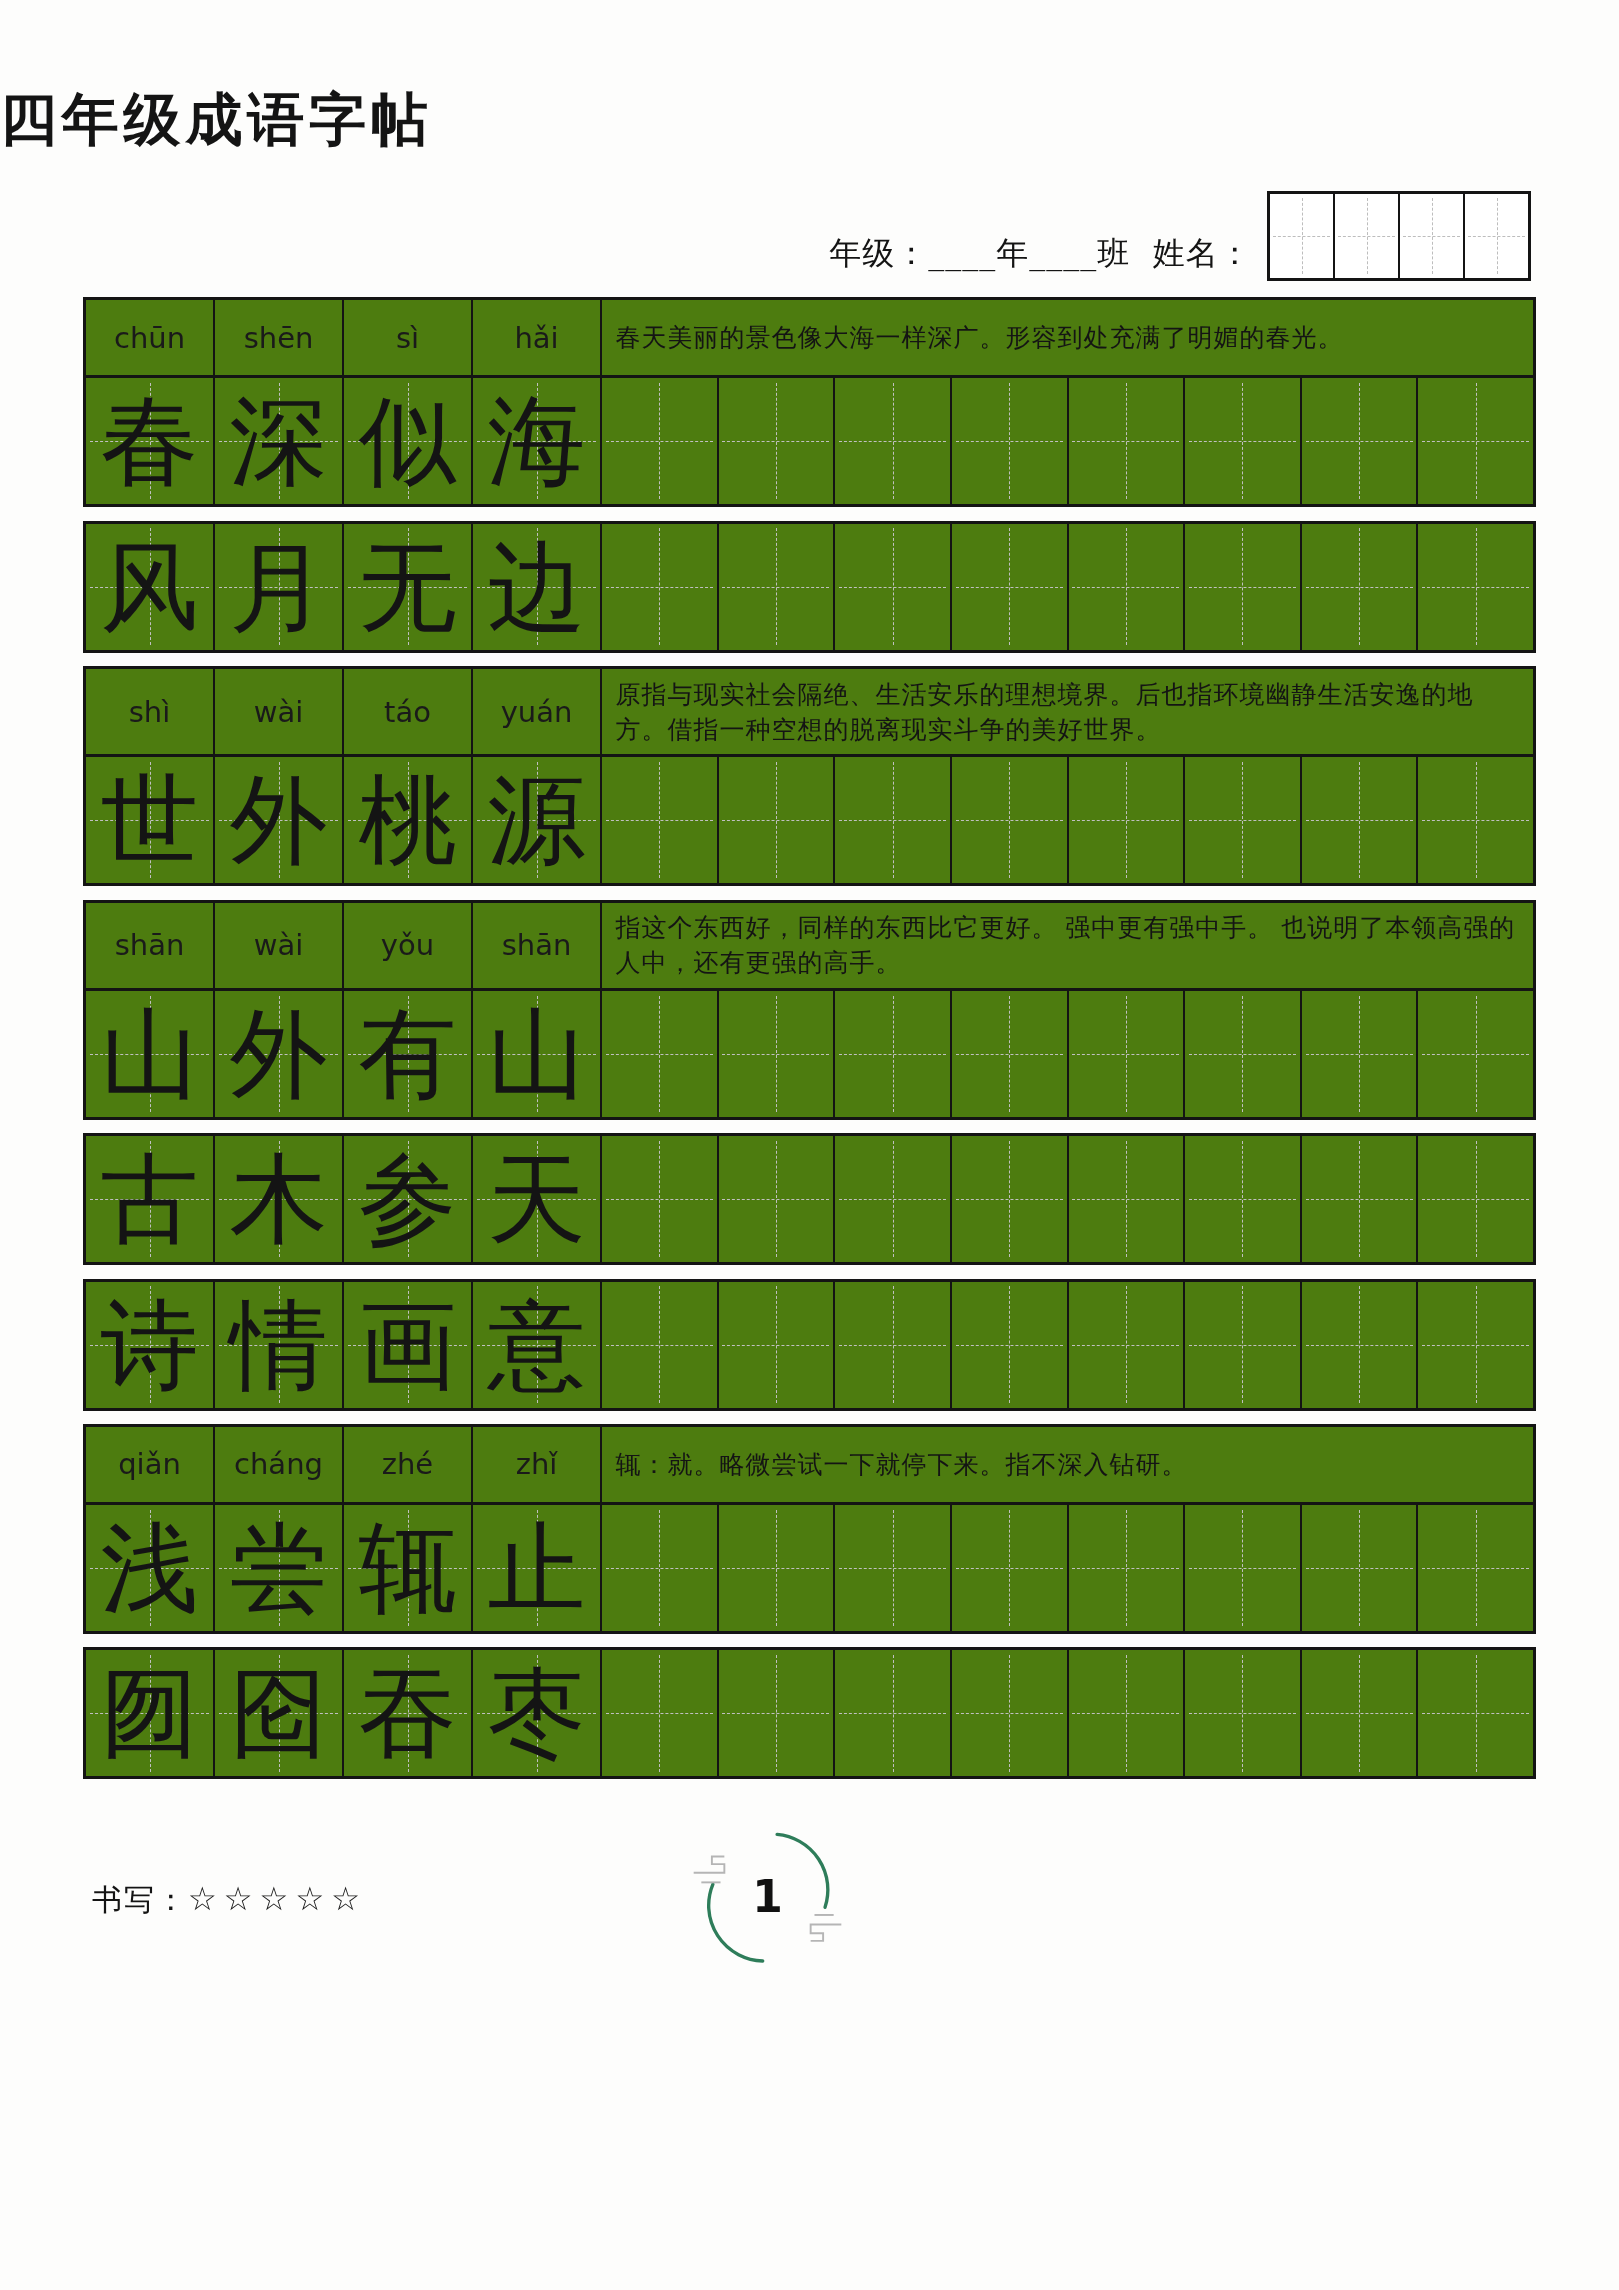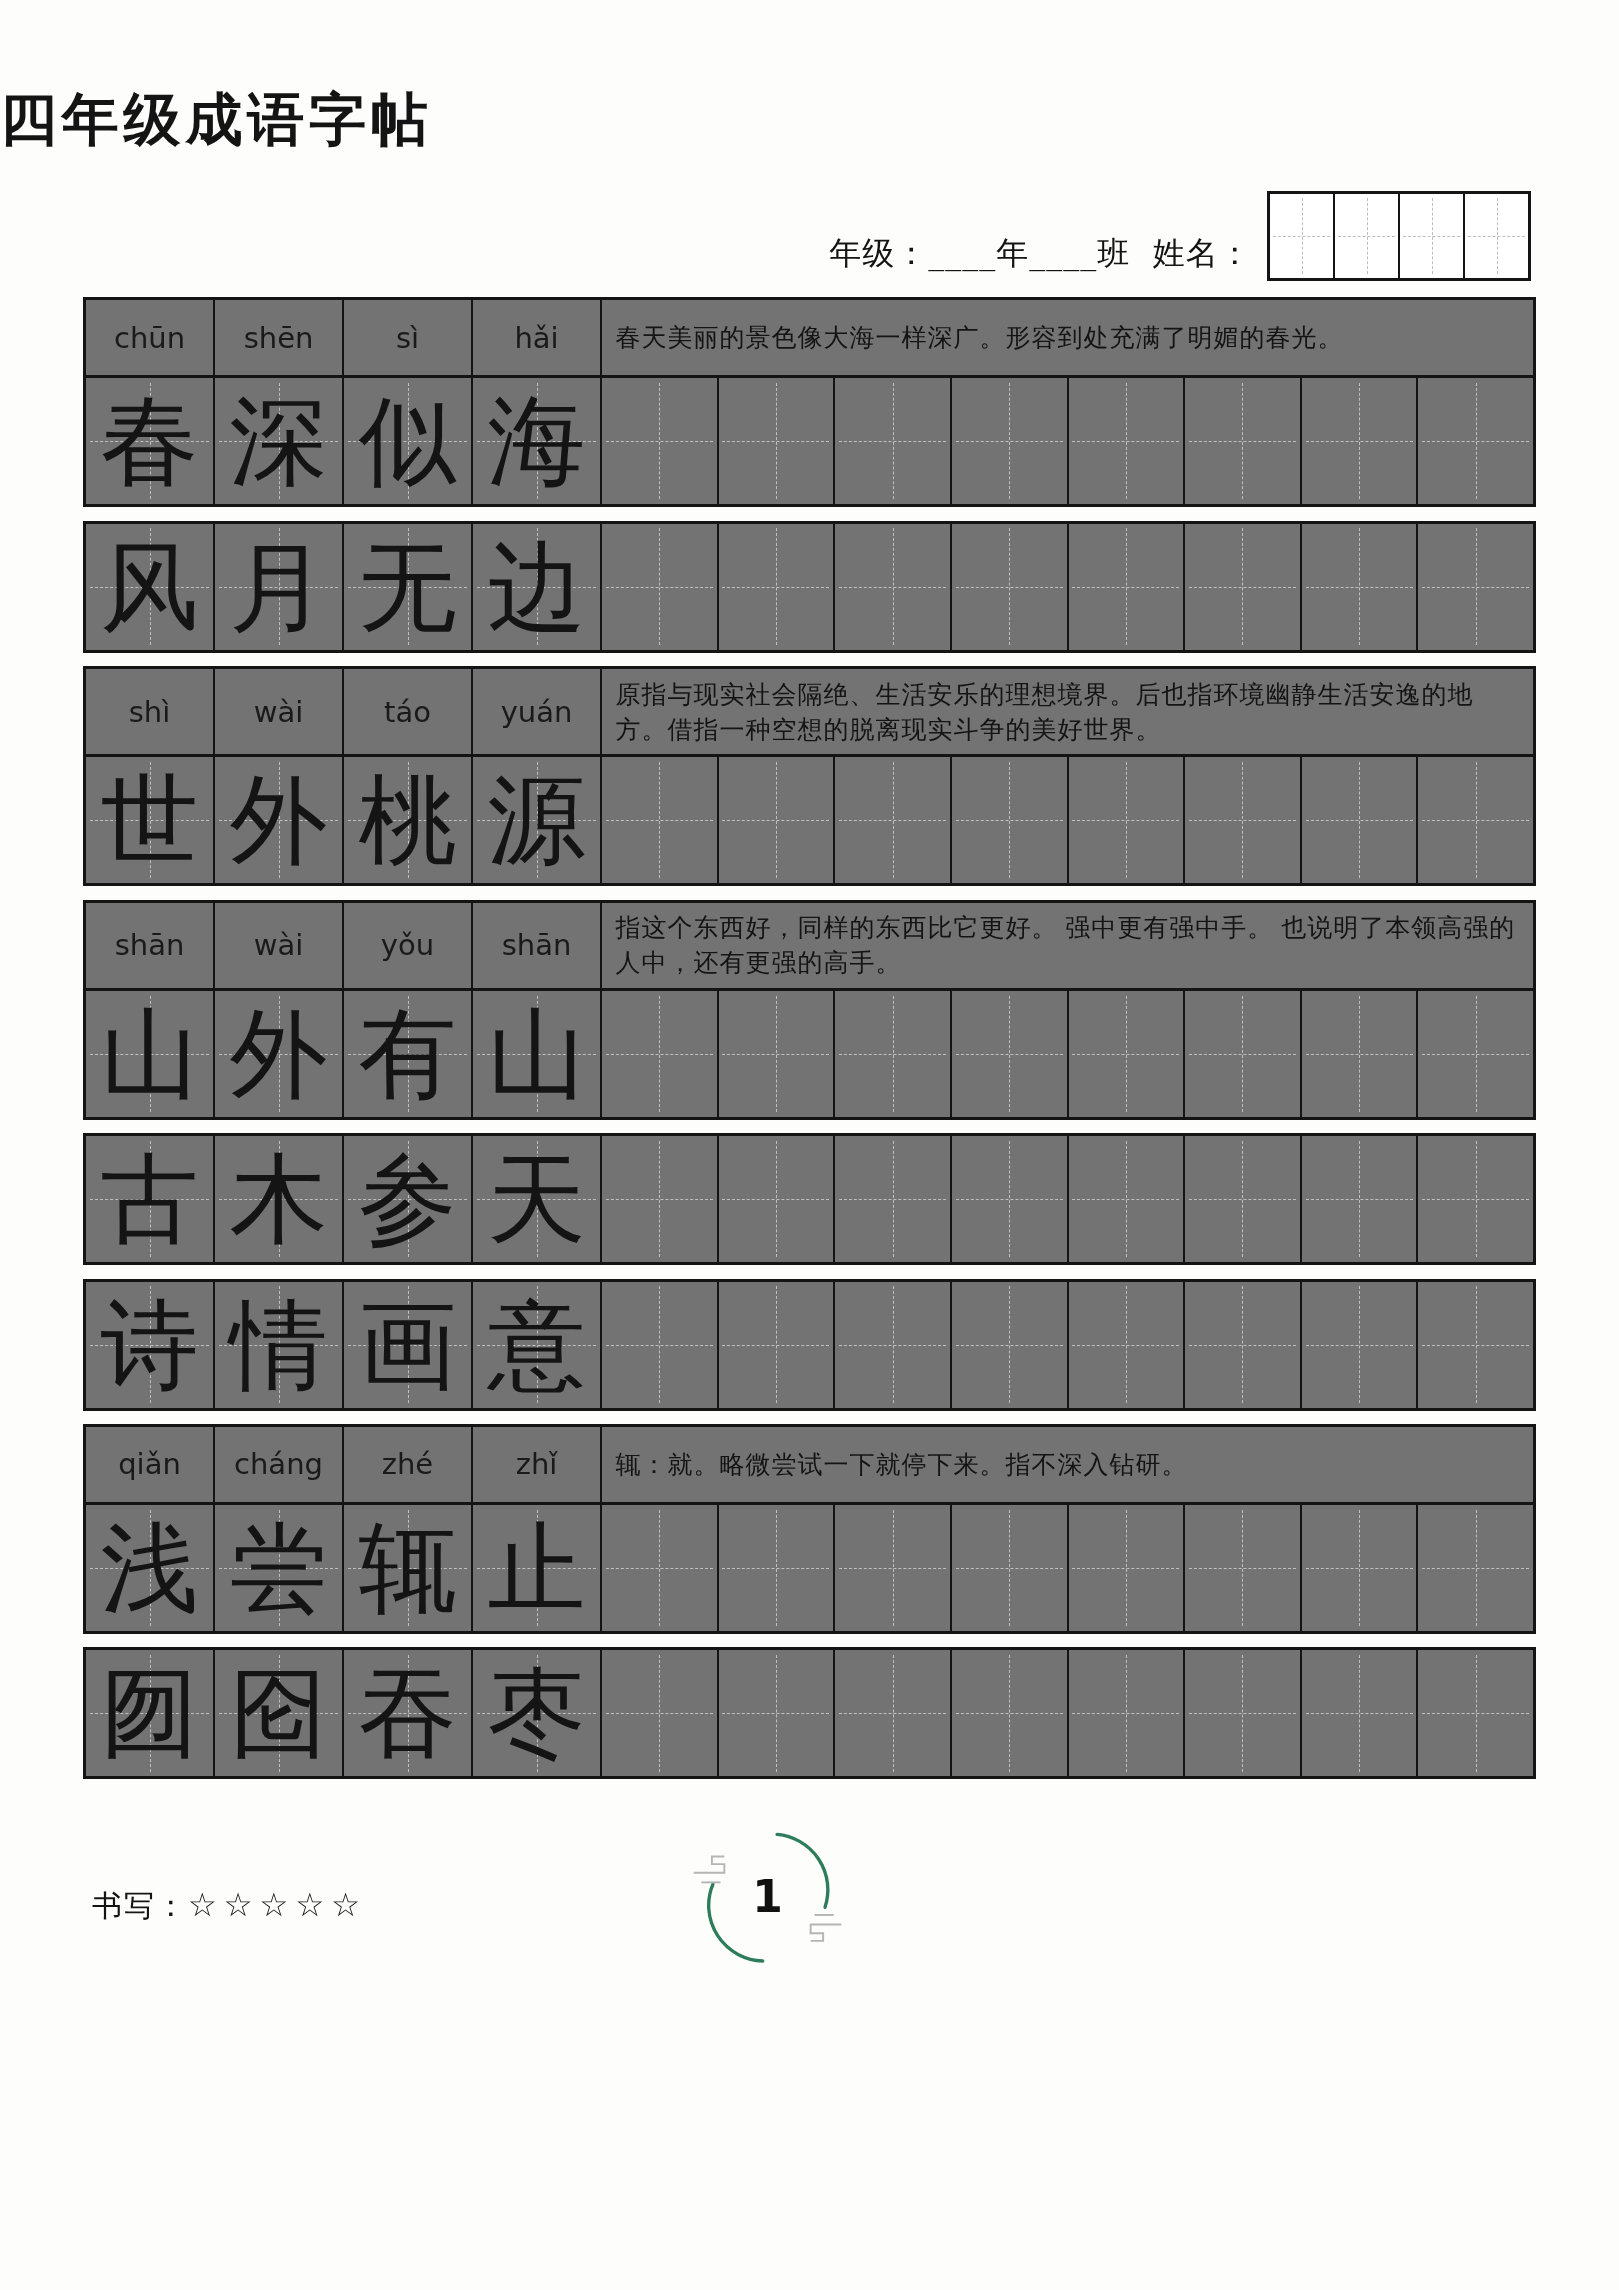--- a/index.html
+++ b/index.html
@@ -31,21 +31,21 @@
     align-self:flex-end;margin-bottom:5.7px;
   }
   .name-grid{display:flex;border:3.8px solid #141414;background:#fff;}
   .name-cell{width:63px;height:84px;position:relative;border-left:2.9px solid #141414;}
   .name-cell:first-child{border-left:none;}
   .name-cell::before{content:"";position:absolute;left:50%;top:3.8px;bottom:3.8px;border-left:1.9px dashed #bdbdbd;}
   .name-cell::after{content:"";position:absolute;top:50%;left:2.9px;right:2.9px;border-top:1.9px dashed #bdbdbd;}
 
   
   .blocks{margin:0 83px;}
-  .block{border:3.8px solid #141414;background:#737373;margin-bottom:13.4px;}
+  .block{border:3.8px solid #141414;background:#4d7c0f;margin-bottom:13.4px;}
   .hdr-row{display:flex;border-bottom:3.3px solid #141414;min-height:75px;}
   .pin-cell{
     width:127px;flex:none;border-right:2.9px solid #141414;
     display:flex;align-items:center;justify-content:center;
     font-family:"DejaVu Sans","Liberation Sans",sans-serif;
     font-size:29px;color:#1a1a1a;
   }
   .expl-cell{
     flex:1;display:flex;align-items:center;
     padding:7.6px 15.3px 7.6px 13.4px;
@@ -64,21 +64,21 @@
     position:relative;z-index:1;
     font-family:"DejaVu Serif","Liberation Serif",serif;
     font-size:98px;line-height:1;
   }
   .practice-cell{flex:1;border-right:2.9px solid #141414;}
   .char-row > div:last-child{border-right:none;}
 
   
   .footer{position:relative;height:210px;margin-top:57px;}
   .writing-line{
-    position:absolute;left:92px;top:50px;
+    position:absolute;left:92px;top:44px;
     font-family:"DejaVu Serif","Liberation Serif",serif;
     font-size:30px;letter-spacing:1.9px;
   }
   .writing-stars{font-size:32.5px;letter-spacing:6.7px;color:#1a1a1a;}
   .pagenum-deco{position:absolute;left:686px;top:-15.3px;width:163px;height:163px;}
   .pagenum-deco svg{position:absolute;left:0;top:0;}
   .page-number{
     position:absolute;left:0;top:0;width:163px;height:151px;
     display:flex;align-items:center;justify-content:center;
     font-family:"DejaVu Sans","Liberation Sans",sans-serif;

